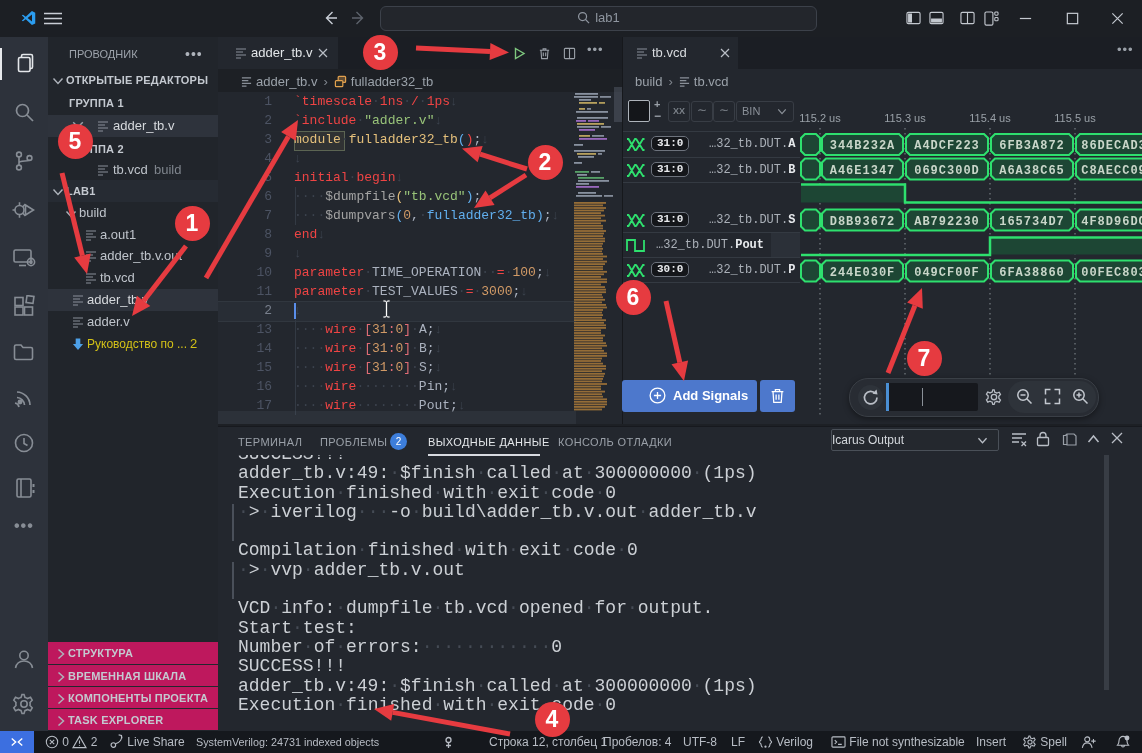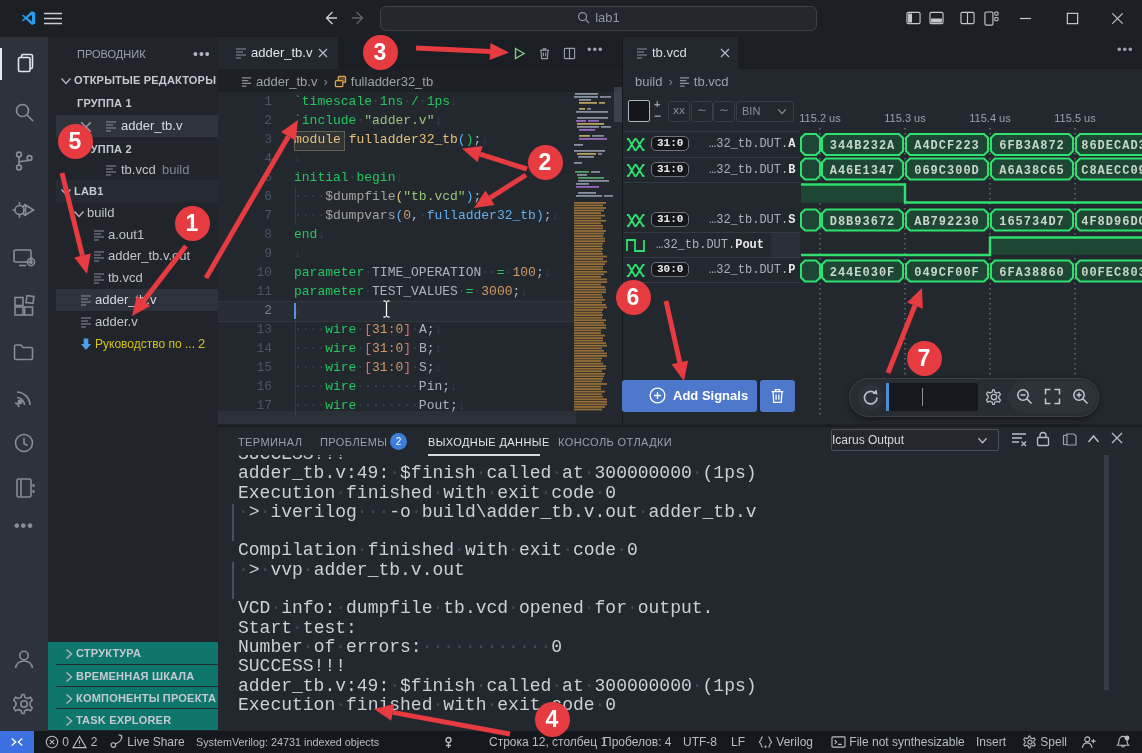--- a/index.html
+++ b/index.html
@@ -6,35 +6,35 @@
 .abs{position:absolute;}
 
 #titlebar{position:absolute;left:0;top:0;width:1142px;height:37px;background:#1c1f24;}
 #searchbox{position:absolute;left:380px;top:6px;width:435px;height:23px;background:#23262c;border:1px solid #3c414a;border-radius:6px;color:#8f96a0;font-size:13px;text-align:center;line-height:22px;}
 
 #activitybar{position:absolute;left:0;top:37px;width:48px;height:694px;background:#2d323b;}
 #activitybar svg{display:block;}
 .ab-ic{position:absolute;left:12px;width:24px;height:24px;color:#878d95;}
 
 #sidebar{position:absolute;left:48px;top:37px;width:170px;height:694px;background:#21252b;color:#bfc4cb;font-size:13px;}
-.row{position:absolute;left:8px;width:170px;height:22px;line-height:22px;white-space:nowrap;text-align:center;}
+.row{position:absolute;left:0;width:170px;height:22px;line-height:22px;white-space:nowrap;text-align:center;}
 .hdr{font-size:11px;font-weight:bold;color:#c4c9d0;letter-spacing:.2px;}
 .sel{background:#2e333c;}
 .fico{position:absolute;top:5px;width:12px;height:12px;}
 .lbl{position:absolute;top:0;}
 #ed2{position:absolute;left:623px;top:37px;width:519px;height:387px;background:#23272e;}
 #tabbar1{position:absolute;left:218px;top:37px;width:404px;height:32px;background:#1b1e24;}
 #tabbar2{position:absolute;left:623px;top:37px;width:519px;height:32px;background:#1b1e24;}
 .tab{position:absolute;left:0;top:0;height:32px;background:#23272e;color:#d8dbdf;font-size:13px;}
 .crumb{position:absolute;font-size:13px;color:#9aa1a9;white-space:nowrap;}
 
 #gutter{position:absolute;left:218px;top:92px;width:54px;text-align:right;color:#4c5363;font-family:"Liberation Mono",monospace;font-size:13px;line-height:19px;white-space:pre;}
 pre{margin:0;font-family:"Liberation Mono",monospace;}
 #src{position:absolute;left:294px;top:92px;font-size:13px;line-height:19px;color:#abb2bf;white-space:pre;}
-.pu{color:#22c55e}.gr{color:#98c379}.cy{color:#a3a3a3}.o{color:#d19a66}
+.pu{color:#ef4444}.gr{color:#98c379}.cy{color:#a3a3a3}.o{color:#d19a66}
 .yl{color:#e5c07b}.bl{color:#61afef}.rd{color:#e06c75}.ws{color:#3c434e}.tws{color:#454b55}
 
 #panel{position:absolute;left:218px;top:426px;width:924px;height:305px;background:#23272e;border-top:1px solid #17191e;}
 .ptab{position:absolute;top:0;height:30px;line-height:30px;font-size:11px;color:#9aa0a8;letter-spacing:.4px;}
 #termclip{position:absolute;left:218px;top:455px;width:886px;height:276px;overflow:hidden;}
 #term{margin:-10px 16px 0 20px;font-size:18px;line-height:19.3px;color:#ccd0d5;white-space:pre;}
 
 #statusbar{position:absolute;left:0;top:731px;width:1142px;height:22px;background:#15181d;color:#b8bdc5;font-size:12px;}
 .st{position:absolute;top:0;height:22px;line-height:22px;white-space:nowrap;}
 
@@ -265,21 +265,21 @@
         </svg>
         <span class="lbl" style="left:39px">adder.v</span>
       </div>
 <div class="row" style="top:296px">
         <svg class="fico" style="left:24px;top:5px" width="12" height="13" viewBox="0 0 12 13">
           <path fill="#4da0e8" d="M6 13 L0.5 6.5 H3.5 V0.5 H8.5 V6.5 H11.5 Z"></path>
         </svg>
         <span class="lbl" style="left:39px;color:#d3c117;font-size:12px">Руководство по ...</span>
         <span class="lbl" style="left:142px;color:#d3c117">2</span>
       </div>
-<div class="abs" style="left:0;top:605px;width:170px;height:88px;background:#0f766e">
+<div class="abs" style="left:0;top:605px;width:170px;height:88px;background:#be185d">
 <div class="row hdr" style="top:0">
           <svg class="fico" style="left:7px;top:6px" width="10" height="10" viewBox="0 0 12 12">
             <path fill="none" stroke="#aeb3bb" stroke-width="1.5" d="M3.5 1.5 L8.5 6 L3.5 10.5"></path>
           </svg>
           <span class="lbl" style="left:20px">СТРУКТУРА</span>
         </div>
 <div class="row hdr" style="top:44px;border-top:1px solid #23272e">
           <svg class="fico" style="left:7px;top:6px" width="10" height="10" viewBox="0 0 12 12">
             <path fill="none" stroke="#aeb3bb" stroke-width="1.5" d="M3.5 1.5 L8.5 6 L3.5 10.5"></path>
           </svg>

